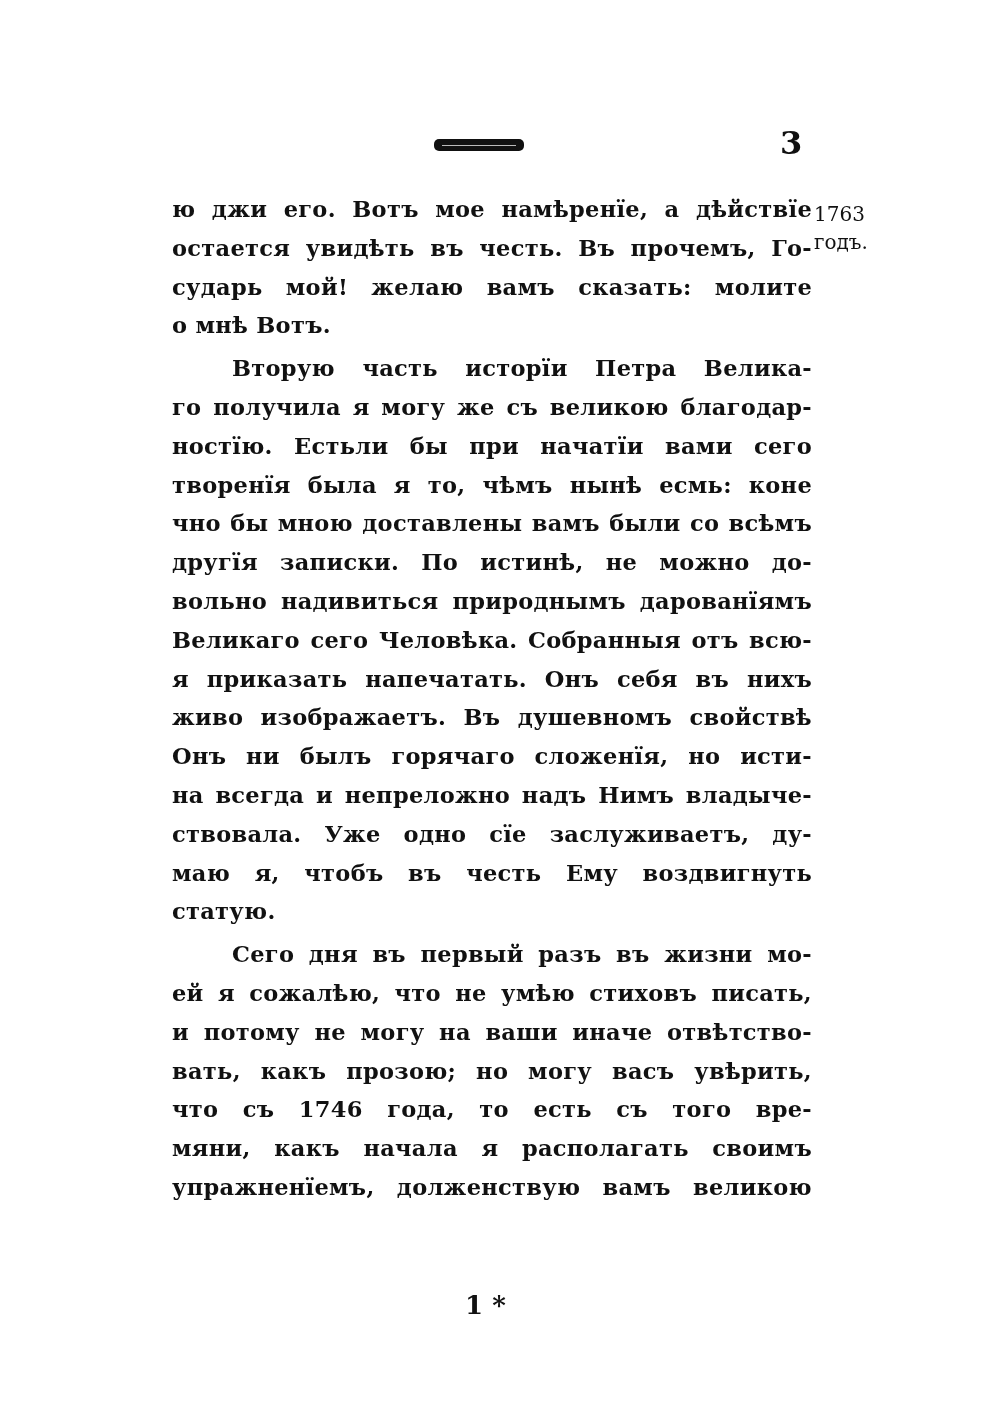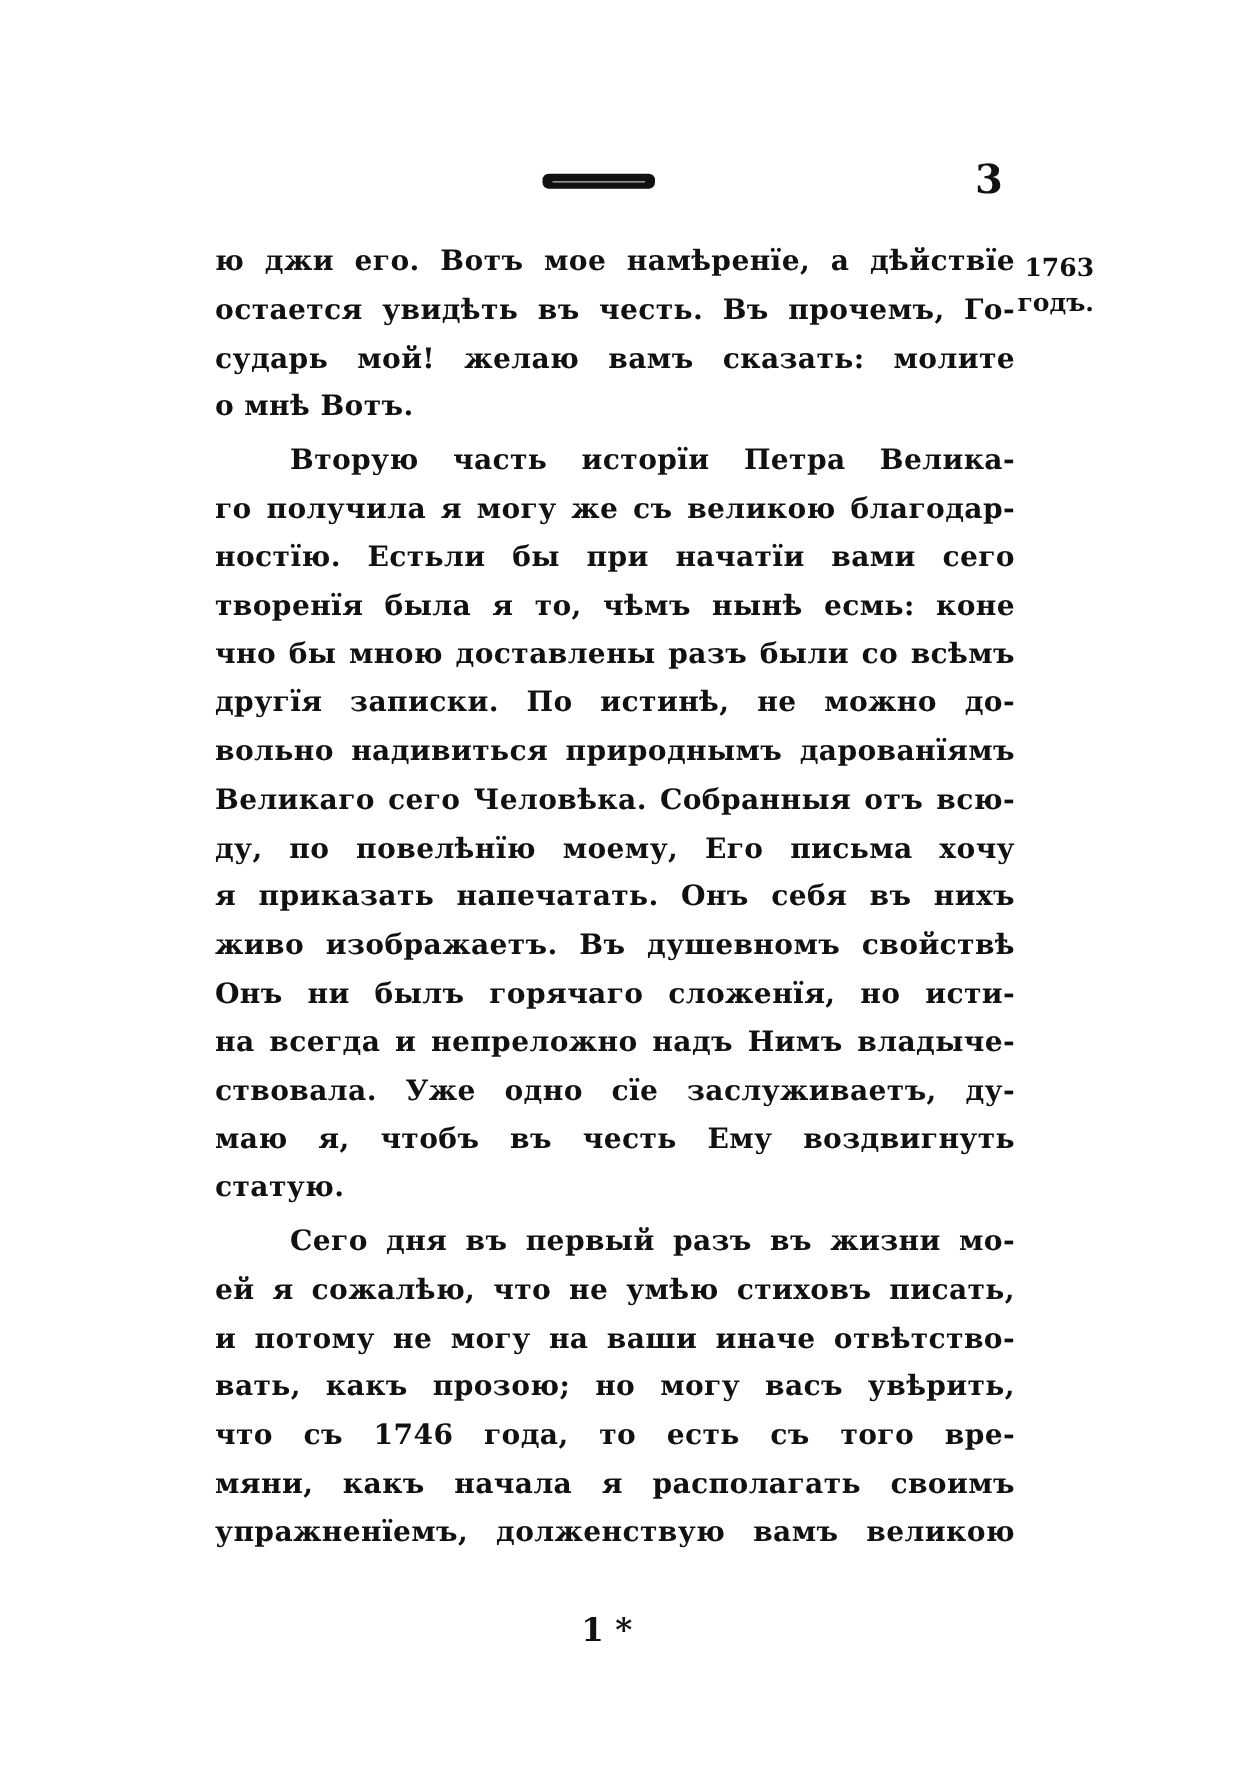--- a/index.html
+++ b/index.html
@@ -3,21 +3,21 @@
 <meta charset="utf-8">
 <style>
   html, body { margin: 0; padding: 0; background: #ffffff; }
   body { width: 1000px; height: 1418px; position: relative; overflow: hidden;
          font-family: "DejaVu Serif", "Liberation Serif", serif; color: #111; }
   .page { position: absolute; left: 0; top: 0; width: 1000px; height: 1418px; background: #fff; }
   .ornament { position: absolute; left: 434px; top: 139px; width: 90px; height: 12px;
               background: #111; border-radius: 5px; }
   .ornament::after { content: ""; position: absolute; left: 8px; right: 8px; top: 6px; height: 1px; background: #bbb; }
   .page-number { position: absolute; left: 780px; top: 124px; font-size: 32px; font-weight: bold; }
-  .margin-note { position: absolute; left: 814px; top: 200px; font-size: 20px; font-weight: bold; line-height: 28px; text-align: right; }
+  .margin-note { position: absolute; left: 814px; top: 200px; font-size: 20px; font-weight: normal; line-height: 28px; text-align: left; }
   .text { position: absolute; left: 172px; top: 190px; width: 640px; }
   .line { height: 38.8px; line-height: 38.8px; font-size: 22.5px; font-weight: bold; white-space: nowrap;
           text-align: justify; text-align-last: justify; letter-spacing: 0.3px; }
   .line.last { text-align-last: left; }
   .line.indent { padding-left: 60px; }
   .gap { height: 4px; }
   .signature { position: absolute; left: 465px; top: 1290px; font-size: 26px; font-weight: bold; }
 </style>
 </head>
 <body>
@@ -36,25 +36,24 @@
       <div class="line">остается увидѣть въ честь. Въ прочемъ, Го-</div>
       <div class="line">сударь мой! желаю вамъ сказать: молите</div>
       <div class="line last">о мнѣ Вотъ.</div>
     </div>
     <div class="gap"></div>
     <div>
       <div class="line indent">Вторую часть исторїи Петра Велика-</div>
       <div class="line">го получила я могу же съ великою благодар-</div>
       <div class="line">ностїю. Естьли бы при начатїи вами сего</div>
       <div class="line">творенїя была я то, чѣмъ нынѣ есмь: коне</div>
-      <div class="line">чно бы мною доставлены разъ были со всѣмъ</div>
+      <div class="line">чно бы мною доставлены вамъ были со всѣмъ</div>
       <div class="line">другїя записки. По истинѣ, не можно до-</div>
       <div class="line">вольно надивиться природнымъ дарованїямъ</div>
       <div class="line">Великаго сего Человѣка. Собранныя отъ всю-</div>
-      <div class="line">ду, по повелѣнїю моему, Его письма хочу</div>
       <div class="line">я приказать напечатать. Онъ себя въ нихъ</div>
       <div class="line">живо изображаетъ. Въ душевномъ свойствѣ</div>
       <div class="line">Онъ ни былъ горячаго сложенїя, но исти-</div>
       <div class="line">на всегда и непреложно надъ Нимъ владыче-</div>
       <div class="line">ствовала. Уже одно сїе заслуживаетъ, ду-</div>
       <div class="line">маю я, чтобъ въ честь Ему воздвигнуть</div>
       <div class="line last">статую.</div>
     </div>
     <div class="gap"></div>
     <div>

